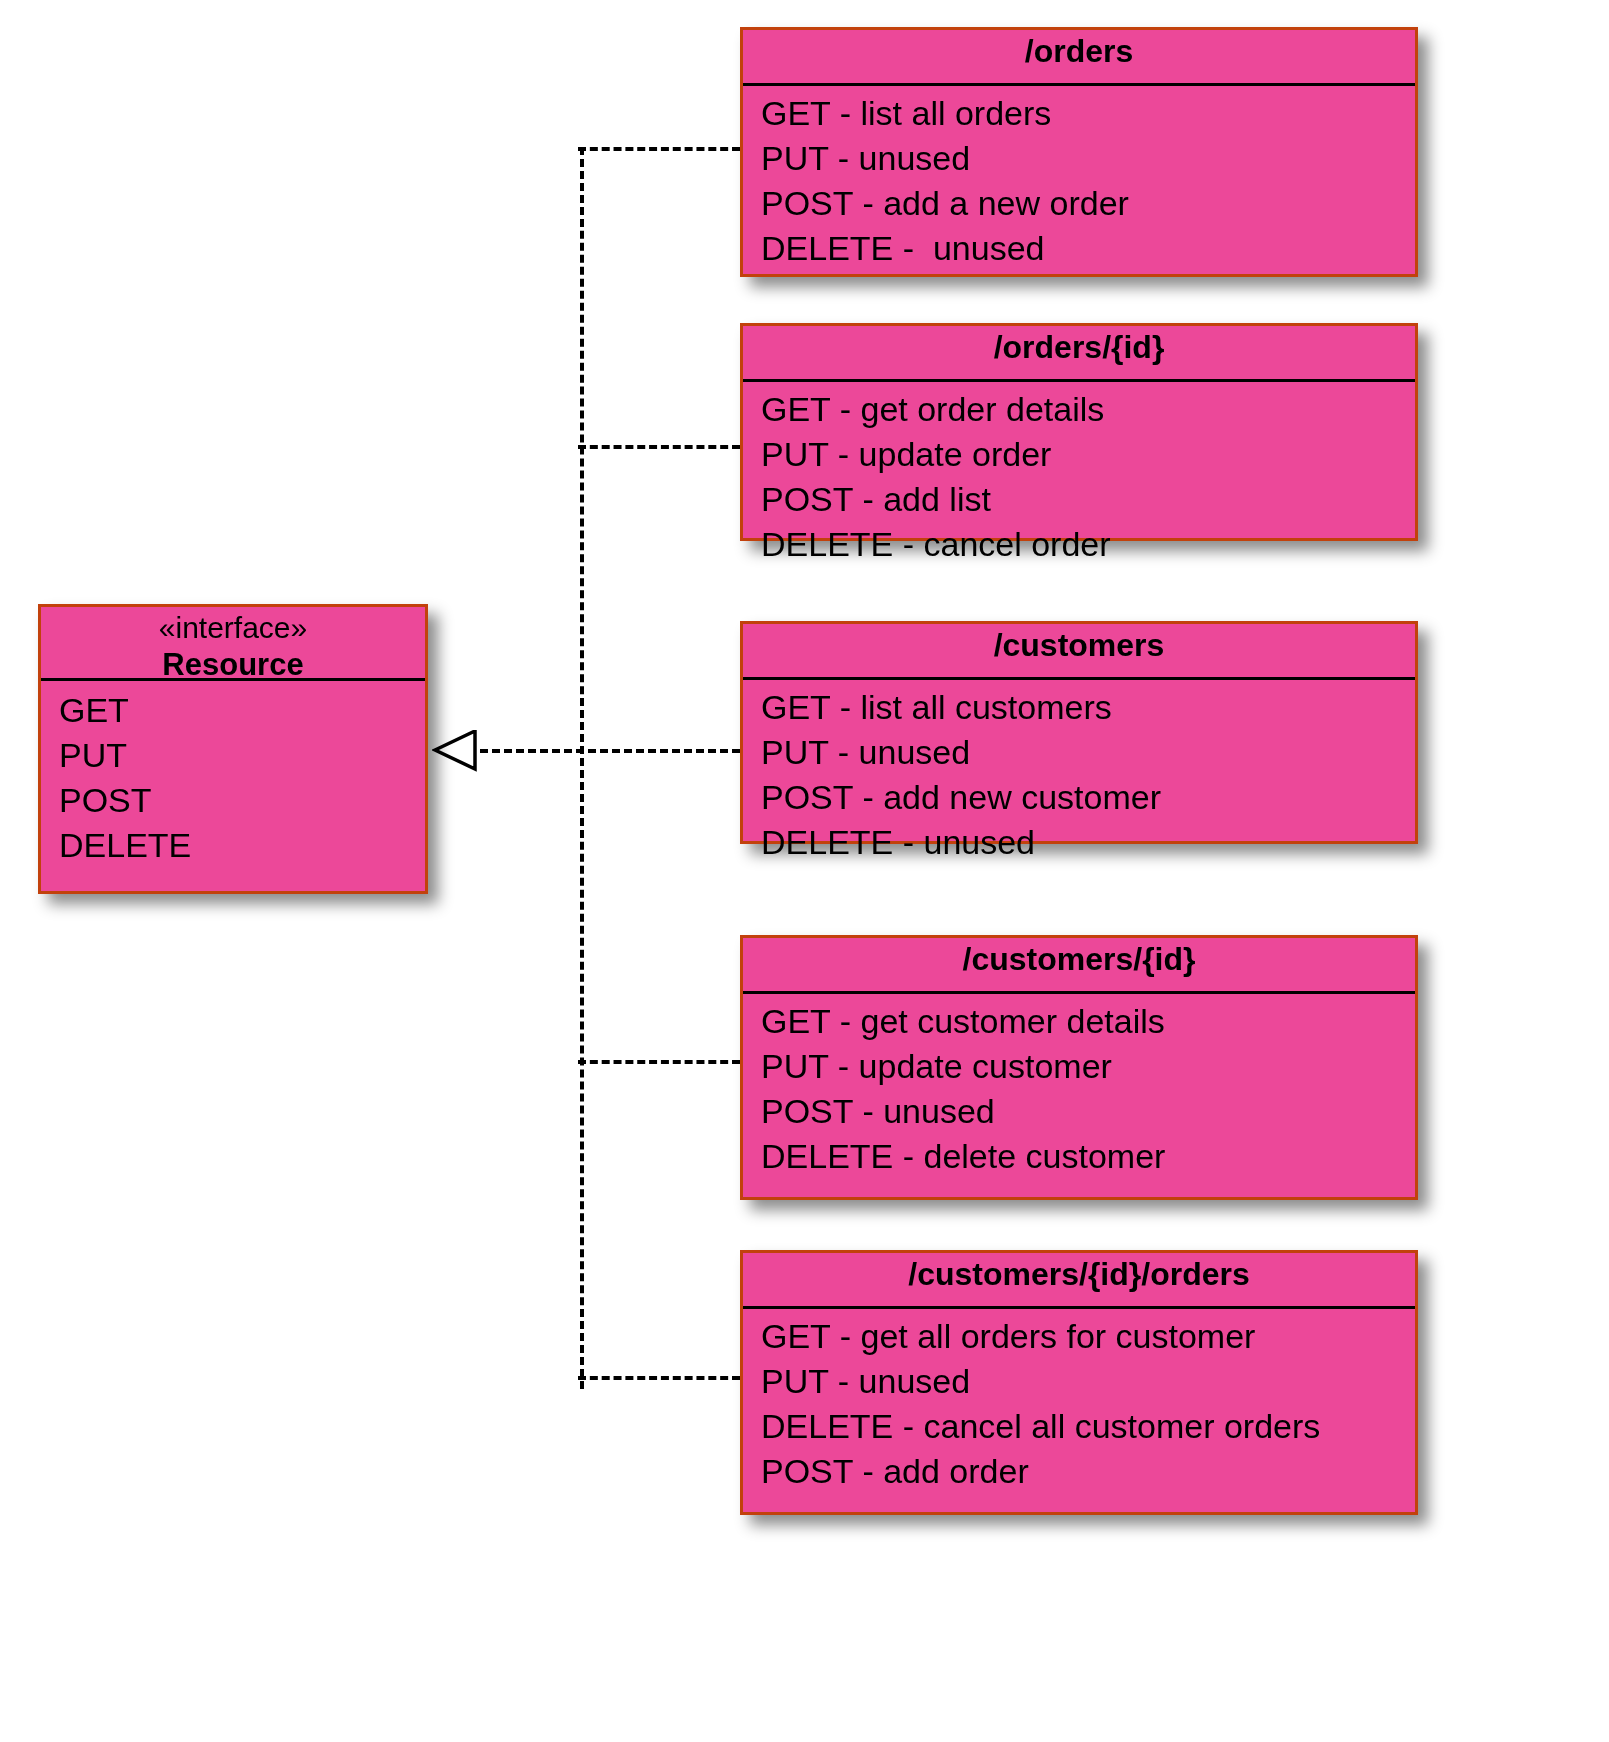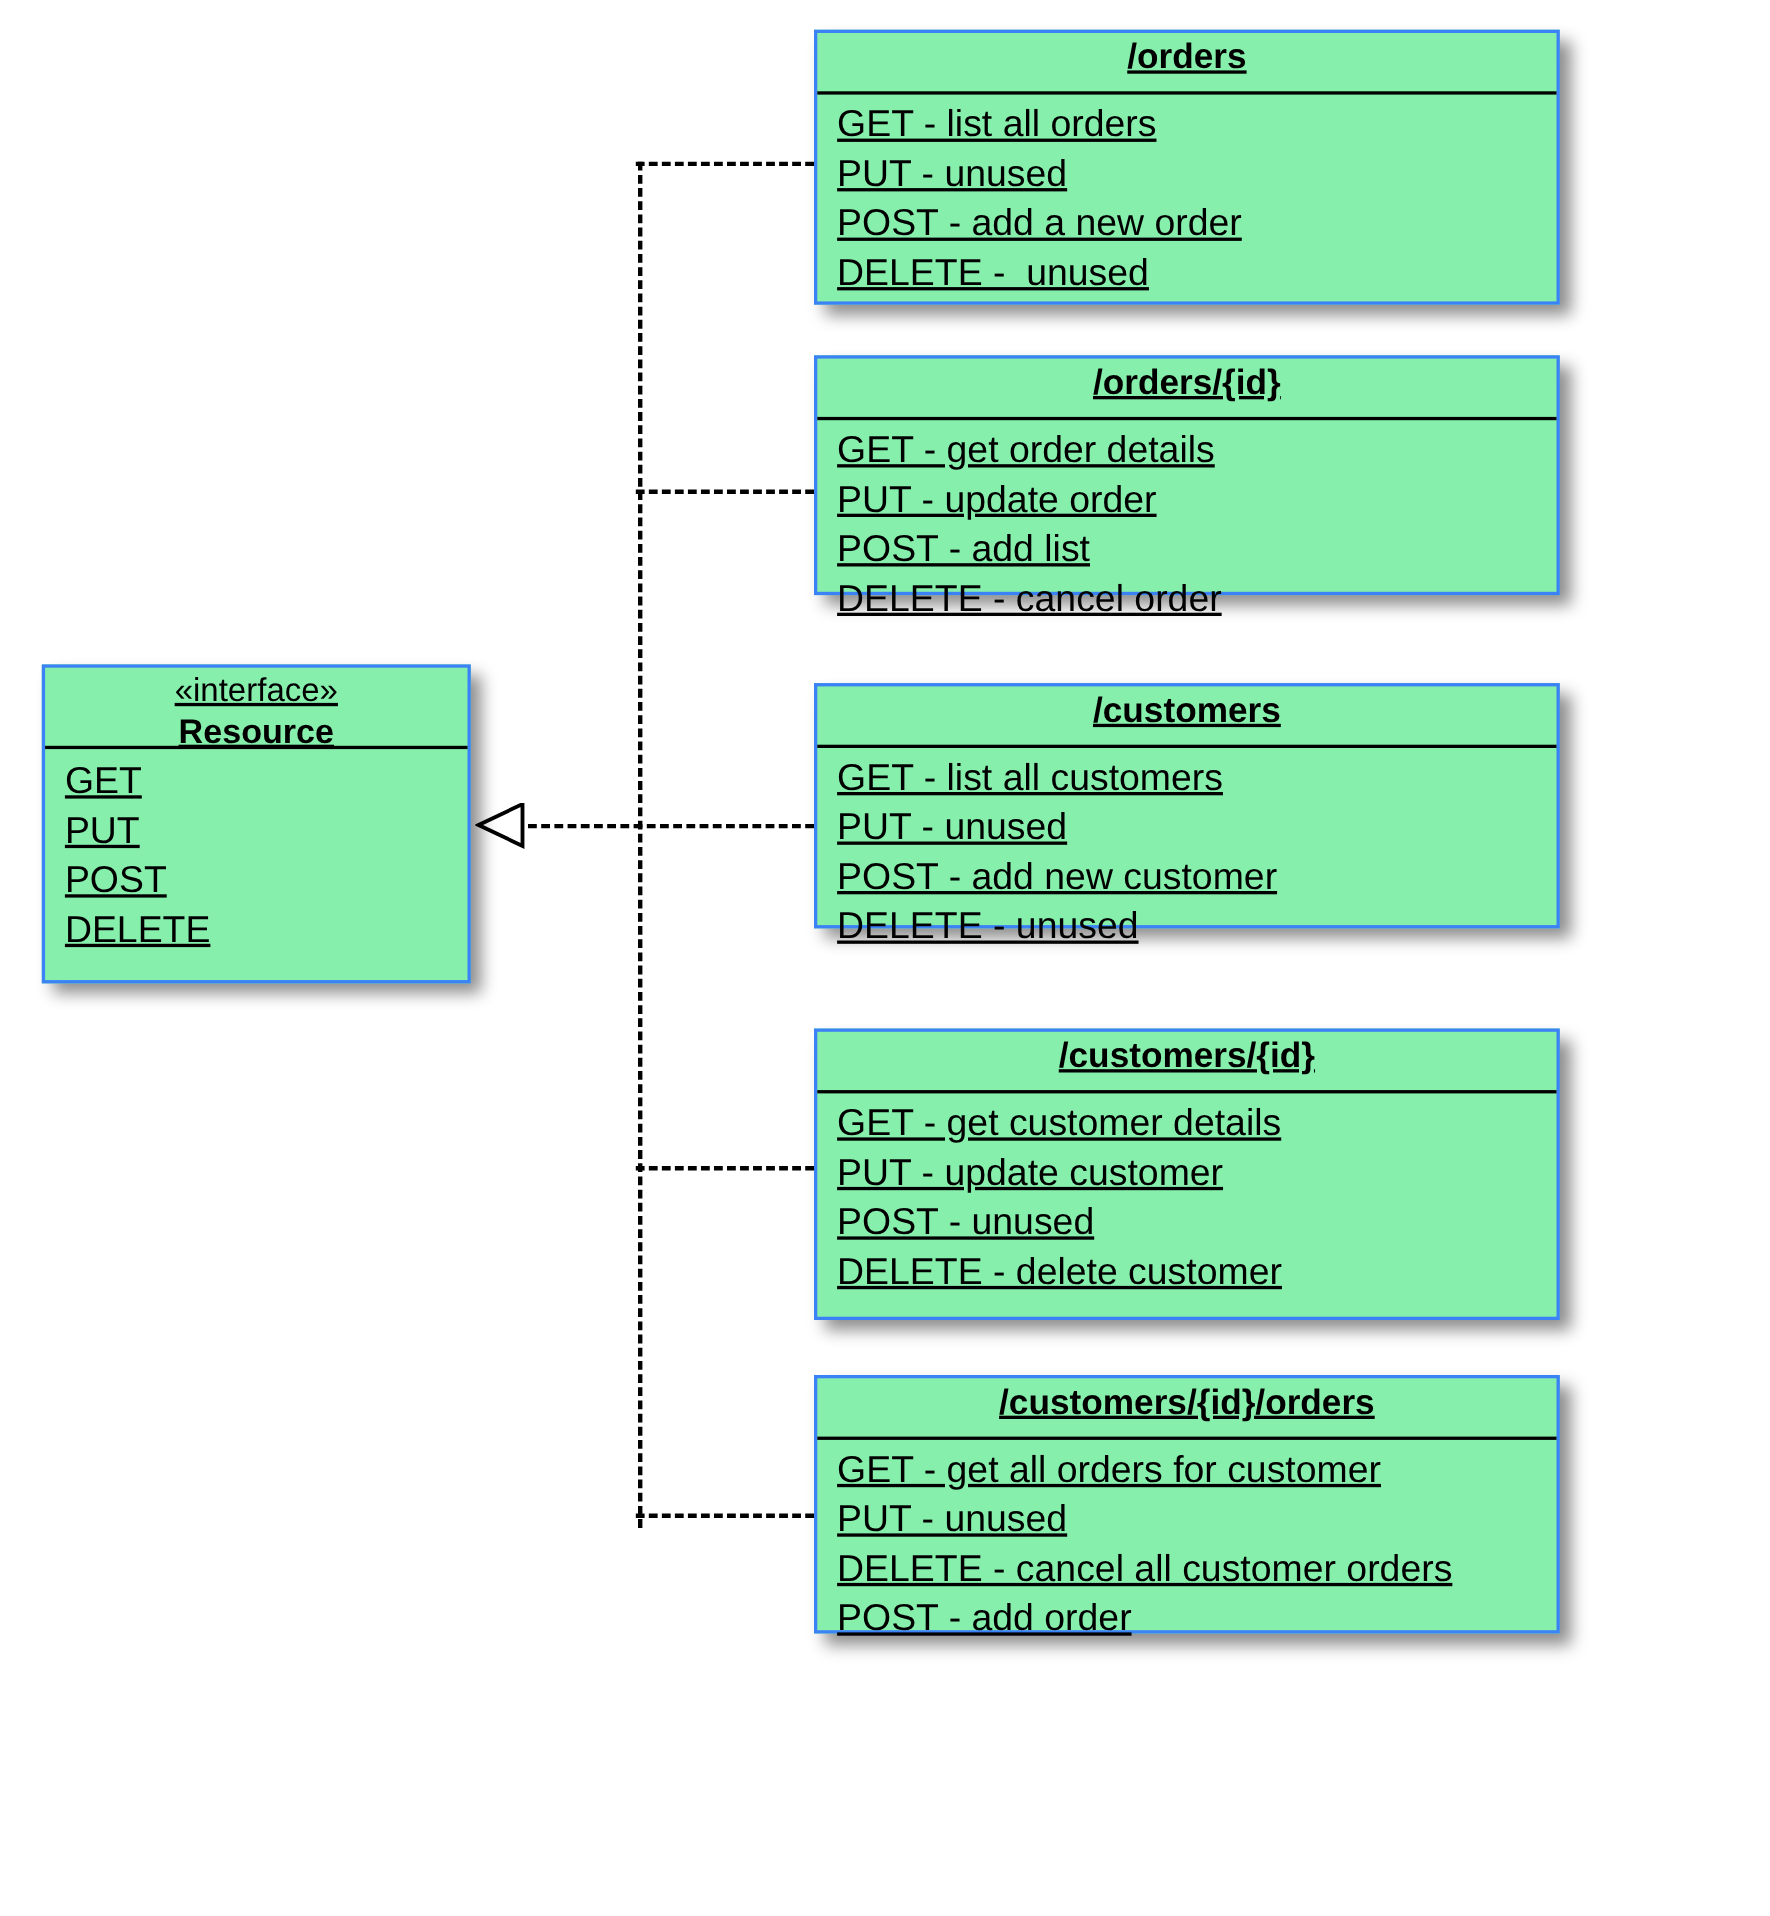--- a/index.html
+++ b/index.html
@@ -15,25 +15,24 @@
     position: relative;
     width: 1609px;
     height: 1742px;
     background: #ffffff;
     overflow: hidden;
   }
 
   
   .uml-box {
     position: absolute;
-    background: #86efac;
-    border: 3px solid #3b82f6;
+    background: #ec4899;
+    border: 3px solid #c2410c;
     box-sizing: border-box;
     box-shadow: 10px 10px 14px rgba(0,0,0,0.45);
-    text-decoration: underline;
   }
   .uml-header {
     box-sizing: border-box;
     border-bottom: 3px solid #000000;
     text-align: center;
     font-weight: bold;
     color: #000000;
     line-height: 1.12;
     white-space: nowrap;
   }
@@ -93,21 +92,21 @@
   }
   .res-box .uml-row {
     font-size: 34px;
     line-height: 45px;
   }
 
   #box-orders          { top: 27px;   height: 250px; }
   #box-orders-id       { top: 323px;  height: 218px; }
   #box-customers       { top: 621px;  height: 223px; }
   #box-customers-id    { top: 935px;  height: 265px; }
-  #box-customers-orders{ top: 1250px; height: 235px; }
+  #box-customers-orders{ top: 1250px; height: 265px; }
   .h-dash {
     position: absolute;
     height: 0;
     border-top: 4px dashed #000000;
   }
   .v-dash {
     position: absolute;
     width: 0;
     border-left: 4px dashed #000000;
   }

